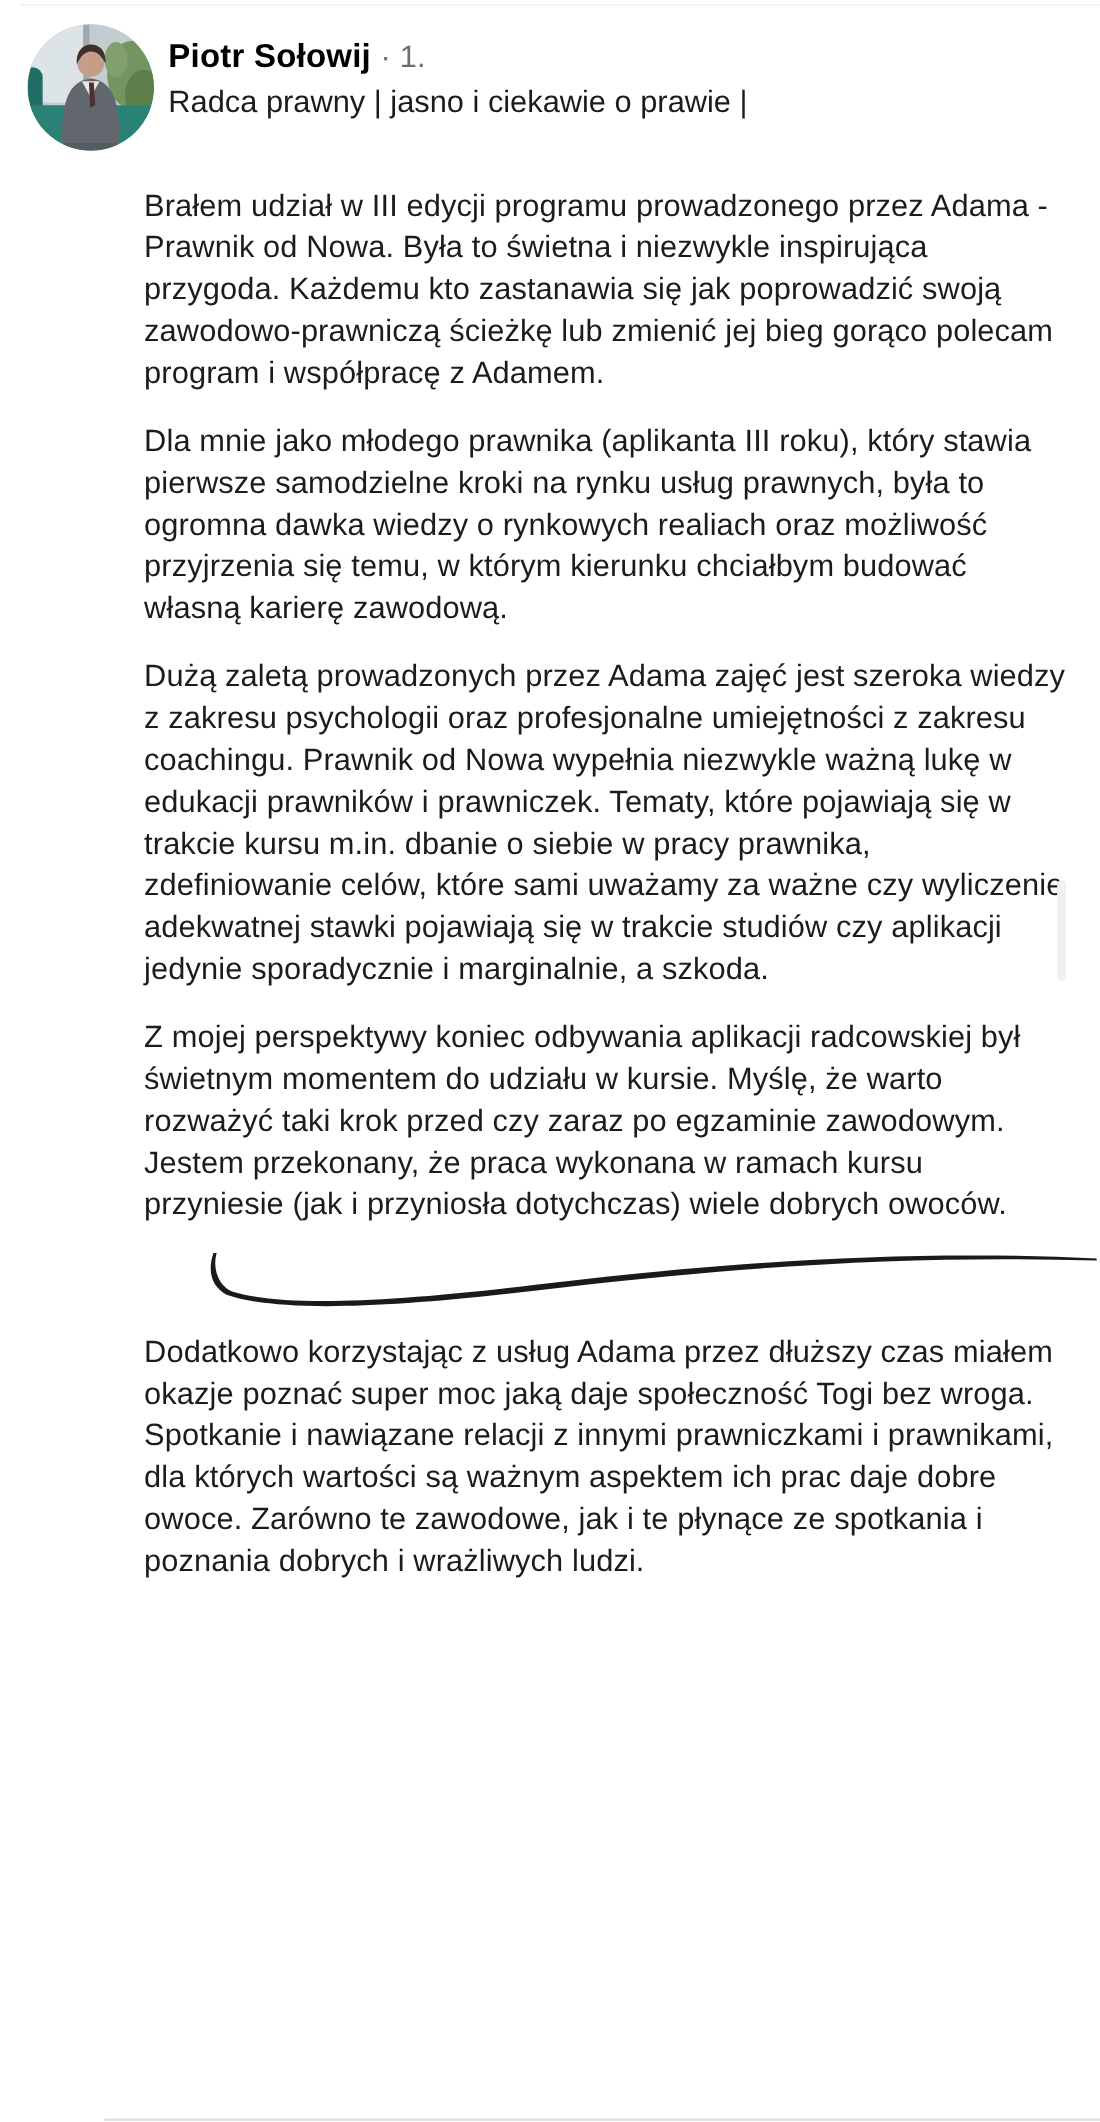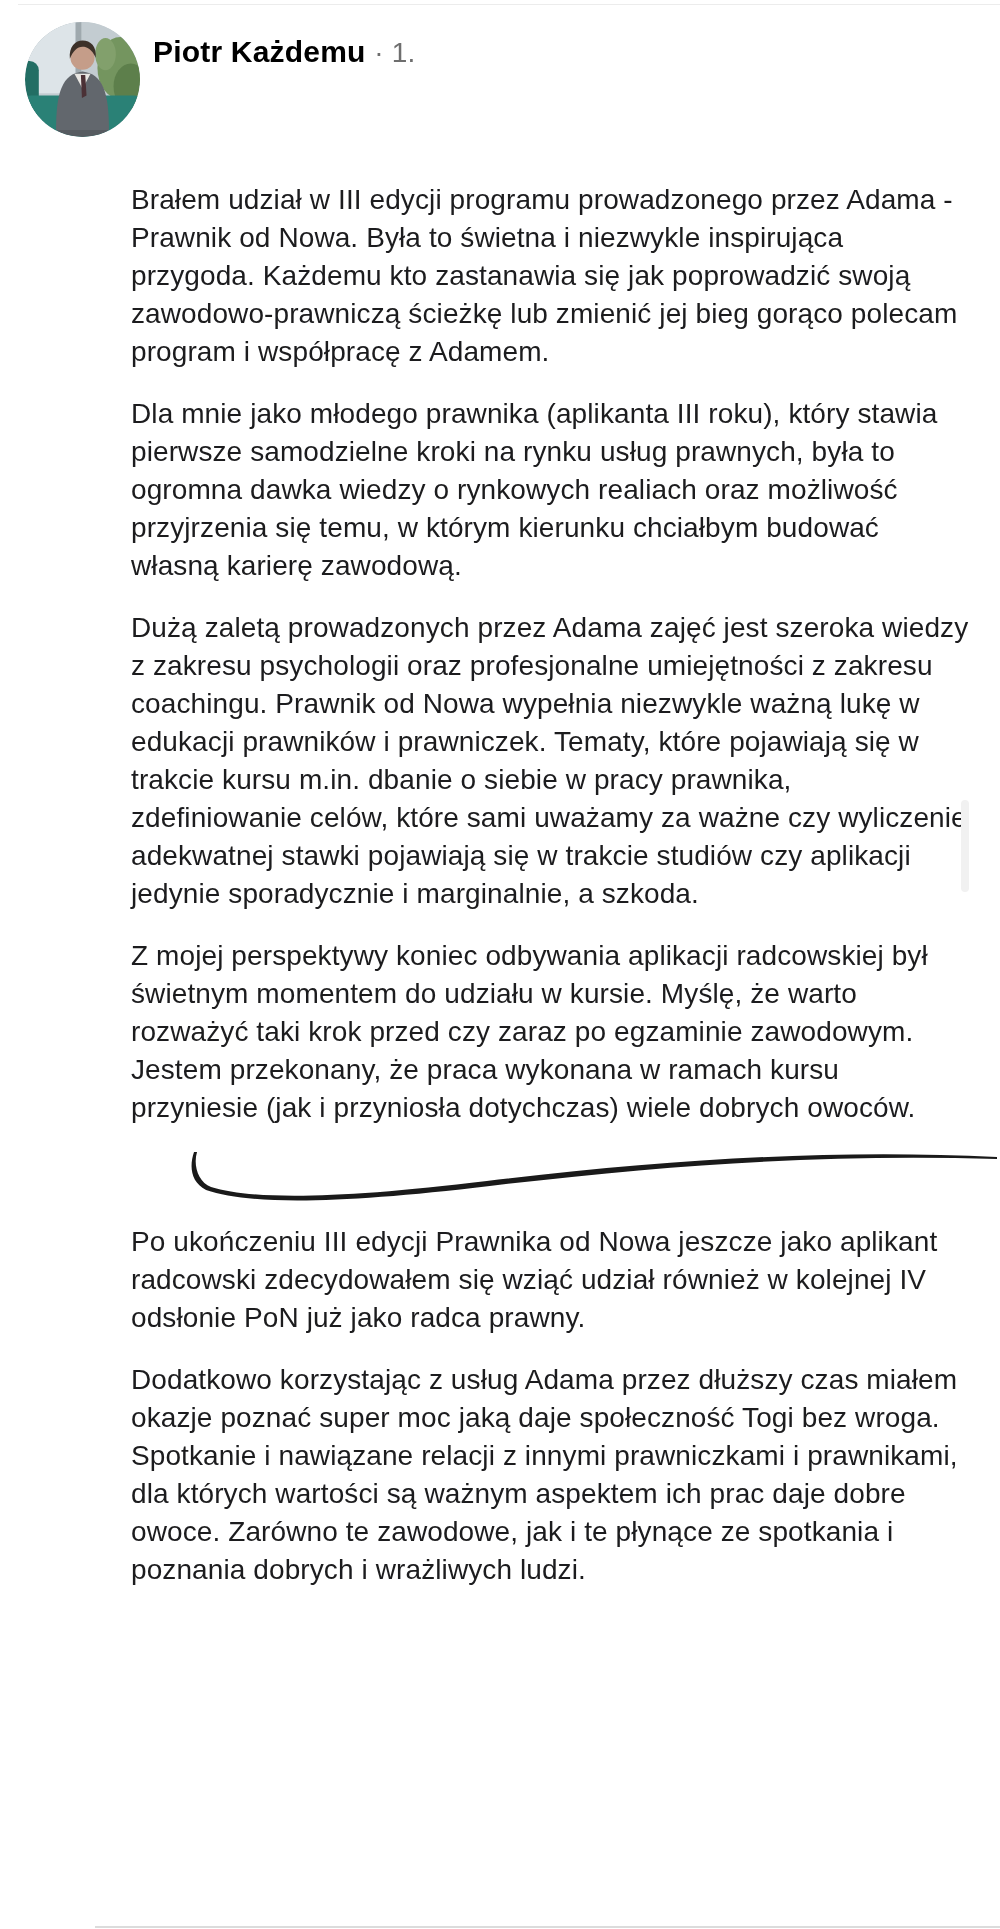--- a/index.html
+++ b/index.html
@@ -64,21 +64,21 @@
   .body-text {
     position: absolute;
     top: 168px;
     left: 131px;
     width: 838px;
     font-size: 28px;
     line-height: 38px;
     color: #1c1c1e;
     letter-spacing: 0.1px;
   }
-  .body-text p { margin: 13px 0 24px 0; }
+  .body-text p { margin: 0 0 24px 0; }
   .swoosh {
     margin: 6px 0 20px 56px;
     width: 815px;
     height: 52px;
   }
   .swoosh svg { display: block; width: 100%; height: 100%; }
   .scrollbar-thumb {
     position: absolute;
     top: 800px;
     left: 961px;
@@ -116,41 +116,41 @@
           <path d="M27 94 C27 62 32 45 50 43 C68 45 73 62 73 94 Z" fill="#62676d"></path>
           <path d="M43 45 L50 58 L57 45 Z" fill="#e8e6e2"></path>
           <path d="M48.6 46 L52.4 46 L53.5 64 L49.5 66 Z" fill="#4b3136"></path>
           <circle cx="50" cy="31" r="10.5" fill="#c59d89"></circle>
           <path d="M39 32 C38 21 44 16 50 16 C57 16 62.5 21 61.5 31 C58 23.5 54 21.5 50 21.5 C45.5 21.5 41.5 25.5 39 32 Z" fill="#3d3129"></path>
         </g>
       </svg>
     </div>
     <div class="header-text">
       <div class="name-line">
-        <span>Piotr Każdemu</span>
+        <span>Piotr Sołowij</span>
         <span class="degree">· 1.</span>
       </div>
       <div class="headline">
+        <div>Radca prawny | jasno i ciekawie o prawie |</div>
       </div>
     </div>
   </header>
 
   <main class="body-text">
     <p>Brałem udział w III edycji programu prowadzonego przez Adama - Prawnik od Nowa. Była to świetna i niezwykle inspirująca przygoda. Każdemu kto zastanawia się jak poprowadzić swoją zawodowo-prawniczą ścieżkę lub zmienić jej bieg gorąco polecam program i współpracę z Adamem.</p>
     <p>Dla mnie jako młodego prawnika (aplikanta III roku), który stawia pierwsze samodzielne kroki na rynku usług prawnych, była to ogromna dawka wiedzy o rynkowych realiach oraz możliwość przyjrzenia się temu, w którym kierunku chciałbym budować własną karierę zawodową.</p>
     <p>Dużą zaletą prowadzonych przez Adama zajęć jest szeroka wiedzy z zakresu psychologii oraz profesjonalne umiejętności z zakresu coachingu. Prawnik od Nowa wypełnia niezwykle ważną lukę w edukacji prawników i prawniczek. Tematy, które pojawiają się w trakcie kursu m.in. dbanie o siebie w pracy prawnika, zdefiniowanie celów, które sami uważamy za ważne czy wyliczenie adekwatnej stawki pojawiają się w trakcie studiów czy aplikacji jedynie sporadycznie i marginalnie, a szkoda.</p>
     <p>Z mojej perspektywy koniec odbywania aplikacji radcowskiej był świetnym momentem do udziału w kursie. Myślę, że warto rozważyć taki krok przed czy zaraz po egzaminie zawodowym. Jestem przekonany, że praca wykonana w ramach kursu przyniesie (jak i przyniosła dotychczas) wiele dobrych owoców.</p>
 
     <div class="swoosh">
       <svg viewBox="0 0 813 52" preserveAspectRatio="none" aria-hidden="true">
         <path fill="#1a1a1a" d="M7 1 C2 16 4 31 19 39 C62 54 152 53 302 35 C484 13 644 3 808 8 L808 6 C645 -2 482 8 299 30 C151 48 66 49 24 36 C11 31 6 14 10 1 Z"></path>
       </svg>
     </div>
 
-    <p>Po ukończeniu III edycji Prawnika od Nowa jeszcze jako aplikant radcowski zdecydowałem się wziąć udział również w kolejnej IV odsłonie PoN już jako radca prawny.</p>
     <p>Dodatkowo korzystając z usług Adama przez dłuższy czas miałem okazje poznać super moc jaką daje społeczność Togi bez wroga. Spotkanie i nawiązane relacji z innymi prawniczkami i prawnikami, dla których wartości są ważnym aspektem ich prac daje dobre owoce. Zarówno te zawodowe, jak i te płynące ze spotkania i poznania dobrych i wrażliwych ludzi.</p>
   </main>
 
   <div class="scrollbar-thumb"></div>
 
   <div class="bottom-divider"></div>
 
 </div>
 
 </body></html>

